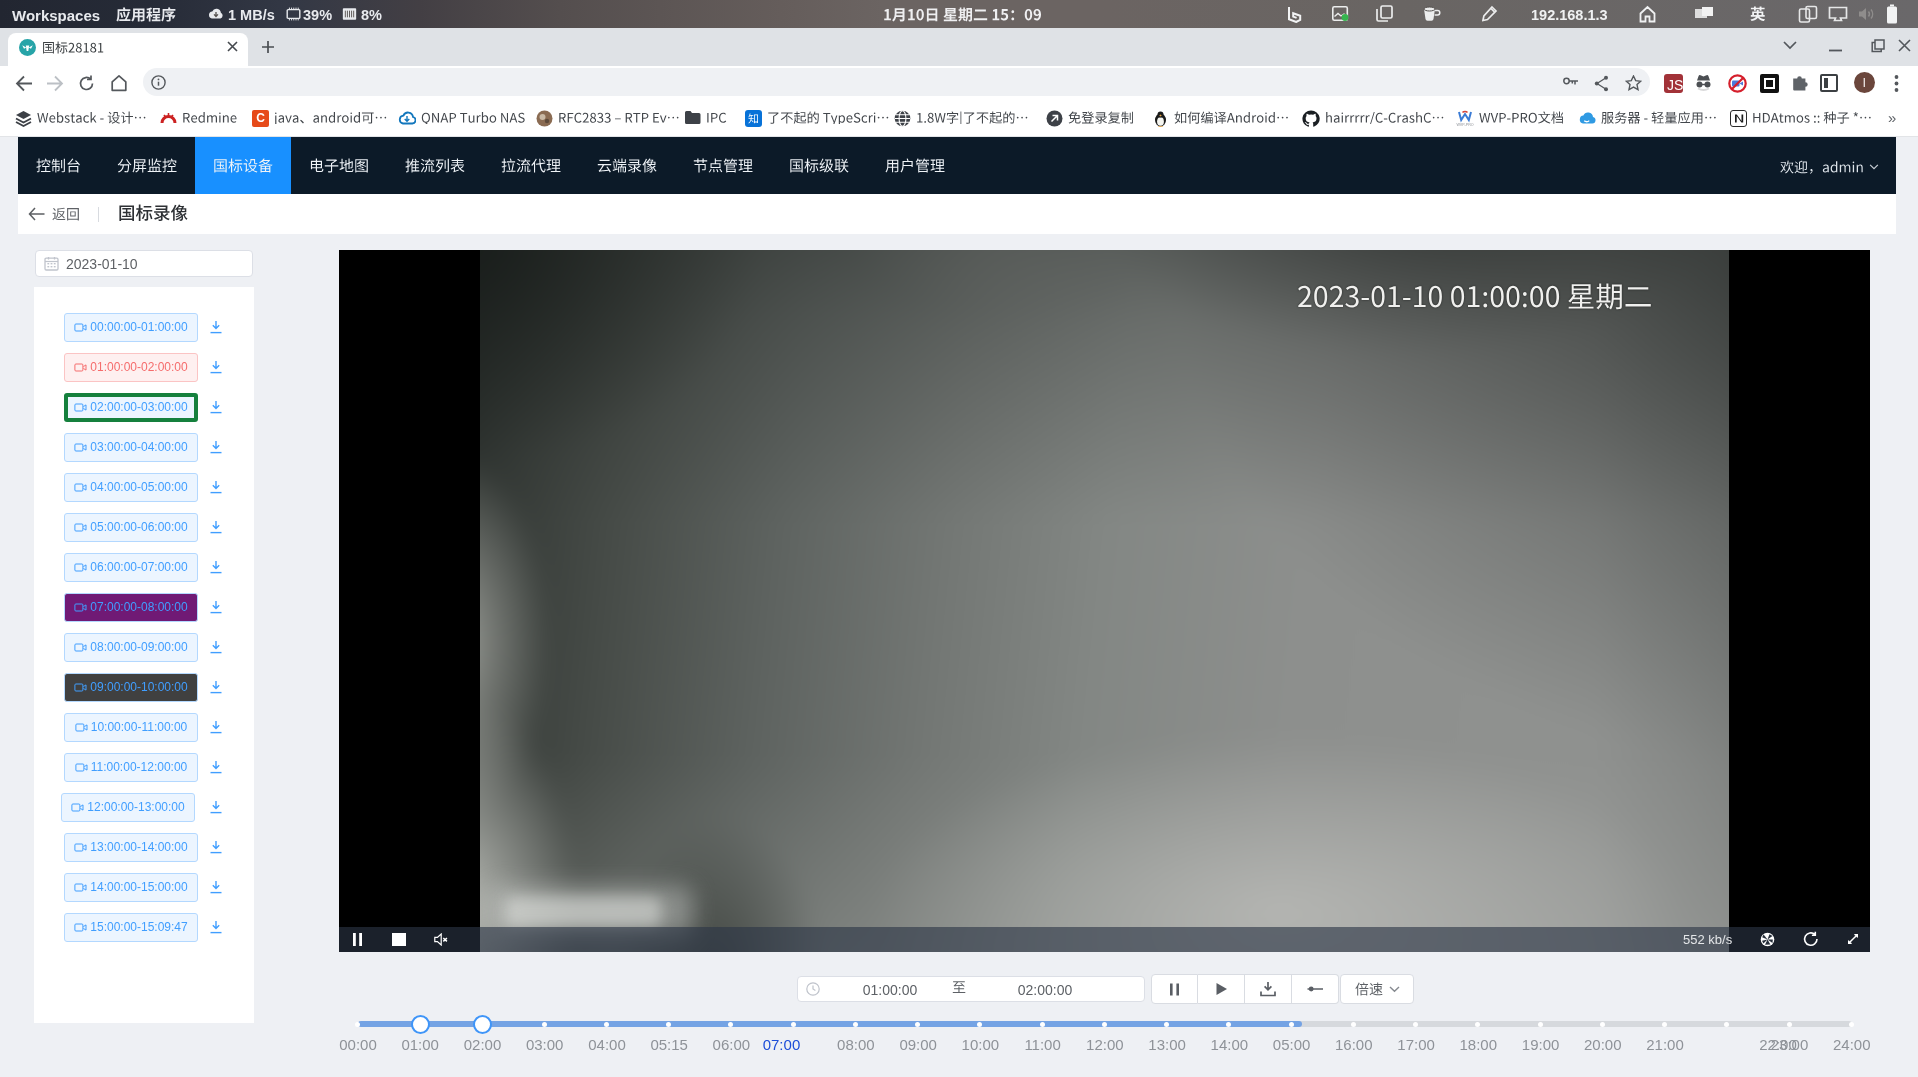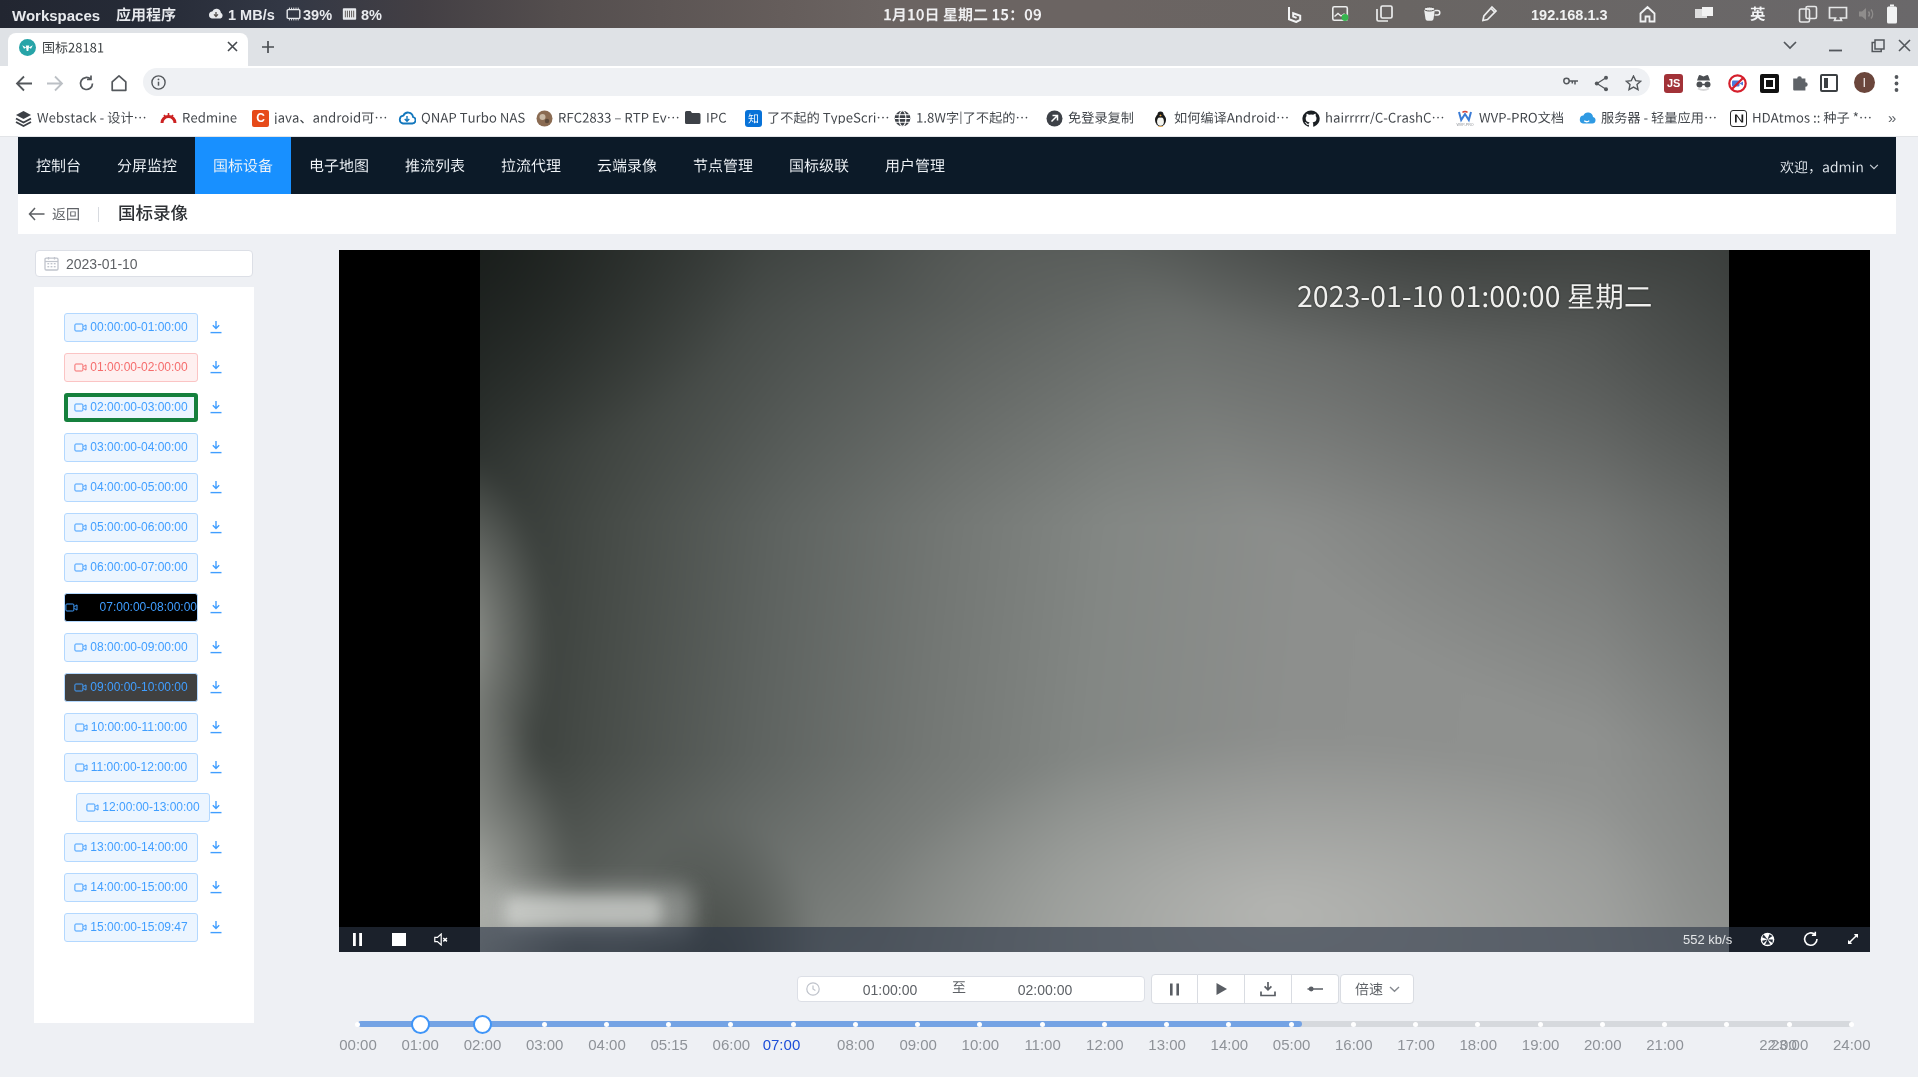--- a/index.html
+++ b/index.html
@@ -138,21 +138,21 @@
 <svg class="abs" style="left:1594px;top:9px" width="15" height="17" viewBox="0 0 15 17">
       <circle cx="12" cy="2.8" r="2" fill="#54585c"></circle>
       <circle cx="12" cy="14.2" r="2" fill="#54585c"></circle>
       <circle cx="2.8" cy="8.5" r="2" fill="#54585c"></circle>
       <path d="M3 8.5l9-5.7M3 8.5l9 5.7" stroke="#54585c" stroke-width="1.3"></path>
     </svg>
 <svg class="abs" style="left:1625px;top:9px" width="17" height="16" viewBox="0 0 17 16">
       <path d="M8.5 1l2.2 4.6 5 .6-3.7 3.4 1 5-4.5-2.5L4 14.6l1-5L1.3 6.2l5-.6Z" fill="none" stroke="#54585c" stroke-width="1.4"></path>
     </svg>
 <div class="abs" style="left:1664px;top:8px;width:19px;height:19px;background:#a23238;border-radius:3px"></div>
-    <div class="abs" style="left:1667px;top:11px;font-size:11px;font-weight:bold;color:#fff">JS</div>
+    <div class="abs" style="left:1667px;top:11px;font-size:14px;font-weight:normal;color:#fff">JS</div>
 <svg class="abs" style="left:1694px;top:8px" width="19" height="18" viewBox="0 0 19 18">
       <path d="M3 6.5h13l-1.5-4.3a1.6 1.6 0 0 0-2-1L9.5 2.5 6.5 1.2a1.6 1.6 0 0 0-2 1Z" fill="#4c4f53"></path>
       <circle cx="5.5" cy="10.5" r="3" fill="#4c4f53"></circle>
       <circle cx="13.5" cy="10.5" r="3" fill="#4c4f53"></circle>
       <path d="M8 10.5h3" stroke="#4c4f53" stroke-width="1.4"></path>
       <path d="M4 14.5c3.5 2 7.5 2 11 0" stroke="#d9d9da" stroke-width="2" fill="none"></path>
     </svg>
 <svg class="abs" style="left:1728px;top:8px" width="19" height="19" viewBox="0 0 19 19">
       <circle cx="9.5" cy="9.5" r="8.2" fill="#fff" stroke="#d51f2c" stroke-width="2.2"></circle>
       <rect x="4" y="6.5" width="7.5" height="6" rx="1" fill="#4c79d9"></rect>
@@ -470,21 +470,21 @@
       <svg width="13" height="11" viewBox="0 0 13 11" style="margin-right:3px;flex:none">
         <rect x="0.9" y="2" width="8" height="7" rx="1" fill="none" stroke="#409eff" stroke-width="1"></rect>
         <path d="M9.4 4.6l2.6-1.7v5.2l-2.6-1.7" fill="none" stroke="#409eff" stroke-width="1"></path>
       </svg>
       <span style="letter-spacing:0">06:00:00-07:00:00</span>
     </div>
 <svg class="abs" style="left:209px;top:423.0px" width="14" height="14" viewBox="0 0 14 14">
       <path d="M7 1v7M3.8 5.2L7 8.4l3.2-3.2" stroke="#409eff" stroke-width="1.4" fill="none"></path>
       <path d="M1.5 12.6h11" stroke="#409eff" stroke-width="1.4"></path>
     </svg>
-<div class="abs" style="left:64px;top:455.5px;width:134px;height:29px;background:#000000;border:1px solid #b3d8ff;border-radius:3px;color:#409eff;font-size:12px;display:flex;align-items:center;justify-content:space-between">
+<div class="abs" style="left:64px;top:455.5px;width:134px;height:29px;background:#701a75;border:1px solid #b3d8ff;border-radius:3px;color:#409eff;font-size:12px;display:flex;align-items:center;justify-content:center">
       <svg width="13" height="11" viewBox="0 0 13 11" style="margin-right:3px;flex:none">
         <rect x="0.9" y="2" width="8" height="7" rx="1" fill="none" stroke="#409eff" stroke-width="1"></rect>
         <path d="M9.4 4.6l2.6-1.7v5.2l-2.6-1.7" fill="none" stroke="#409eff" stroke-width="1"></path>
       </svg>
       <span style="letter-spacing:0">07:00:00-08:00:00</span>
     </div>
 <svg class="abs" style="left:209px;top:463.0px" width="14" height="14" viewBox="0 0 14 14">
       <path d="M7 1v7M3.8 5.2L7 8.4l3.2-3.2" stroke="#409eff" stroke-width="1.4" fill="none"></path>
       <path d="M1.5 12.6h11" stroke="#409eff" stroke-width="1.4"></path>
     </svg>
@@ -525,21 +525,21 @@
       <svg width="13" height="11" viewBox="0 0 13 11" style="margin-right:3px;flex:none">
         <rect x="0.9" y="2" width="8" height="7" rx="1" fill="none" stroke="#409eff" stroke-width="1"></rect>
         <path d="M9.4 4.6l2.6-1.7v5.2l-2.6-1.7" fill="none" stroke="#409eff" stroke-width="1"></path>
       </svg>
       <span style="letter-spacing:0">11:00:00-12:00:00</span>
     </div>
 <svg class="abs" style="left:209px;top:623.0px" width="14" height="14" viewBox="0 0 14 14">
       <path d="M7 1v7M3.8 5.2L7 8.4l3.2-3.2" stroke="#409eff" stroke-width="1.4" fill="none"></path>
       <path d="M1.5 12.6h11" stroke="#409eff" stroke-width="1.4"></path>
     </svg>
-<div class="abs" style="left:76px;top:655.5px;width:134px;height:29px;background:#ecf5ff;border:1px solid #b3d8ff;border-radius:3px;color:#409eff;font-size:12px;display:flex;align-items:center;justify-content:center">
+<div class="abs" style="left:61px;top:655.5px;width:134px;height:29px;background:#ecf5ff;border:1px solid #b3d8ff;border-radius:3px;color:#409eff;font-size:12px;display:flex;align-items:center;justify-content:center">
       <svg width="13" height="11" viewBox="0 0 13 11" style="margin-right:3px;flex:none">
         <rect x="0.9" y="2" width="8" height="7" rx="1" fill="none" stroke="#409eff" stroke-width="1"></rect>
         <path d="M9.4 4.6l2.6-1.7v5.2l-2.6-1.7" fill="none" stroke="#409eff" stroke-width="1"></path>
       </svg>
       <span style="letter-spacing:0">12:00:00-13:00:00</span>
     </div>
 <svg class="abs" style="left:209px;top:663.0px" width="14" height="14" viewBox="0 0 14 14">
       <path d="M7 1v7M3.8 5.2L7 8.4l3.2-3.2" stroke="#409eff" stroke-width="1.4" fill="none"></path>
       <path d="M1.5 12.6h11" stroke="#409eff" stroke-width="1.4"></path>
     </svg>

